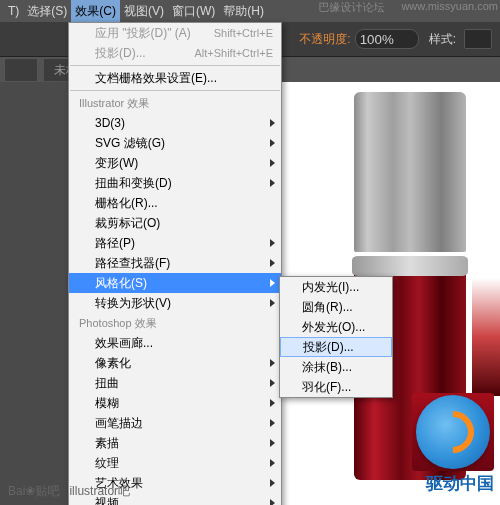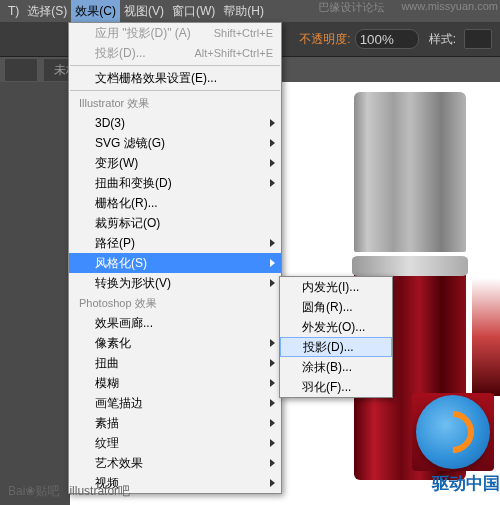--- a/index.html
+++ b/index.html
@@ -15,21 +15,21 @@
   .before{width:32px;height:22px;background:#3c3c3c;border:1px solid #555;margin-right:6px}
   .tab{background:#3c3c3c;color:#999;height:22px;display:flex;align-items:center;padding:0 10px;font-size:12px}
   .canvas{position:absolute;left:70px;top:82px;right:0;bottom:0;background:#fff}
   .leftgutter{position:absolute;left:0;top:82px;width:70px;bottom:0;background:#4a4a4a}
   .cyl-top{position:absolute;right:34px;top:10px;width:112px;height:160px;background:linear-gradient(90deg,#8c8c8c 0%,#c9c9c9 12%,#9f9f9f 35%,#bdbdbd 50%,#7e7e7e 78%,#b3b3b3 100%);border-radius:6px 6px 2px 2px}
   .cyl-bot{position:absolute;right:34px;top:178px;width:112px;height:220px;background:linear-gradient(90deg,#560009 0%,#b81828 18%,#6d0610 42%,#a01220 58%,#4e0007 78%,#8a0d18 100%);border-radius:2px 2px 6px 6px}
   .cyl-bot::before{content:"";position:absolute;top:-4px;left:-2px;right:-2px;height:20px;border-radius:6px/4px;background:linear-gradient(90deg,#999,#ddd,#aaa)}
   .square{position:absolute;right:6px;bottom:34px;width:82px;height:78px;background:linear-gradient(180deg,#a40e1b,#6a0510);border-radius:4px}
   .logo{position:absolute;right:10px;bottom:36px;width:74px;height:74px;border-radius:50%;background:radial-gradient(circle at 40% 40%,#6fbff2 0%,#2f8fd8 55%,#1565b0 100%);box-shadow:0 2px 4px rgba(0,0,0,.3);display:flex;align-items:center;justify-content:center}
   .logo::before{content:"";width:30px;height:30px;border:6px solid #ff8c1a;border-left-color:transparent;border-bottom-color:transparent;border-radius:50%;transform:rotate(45deg)}
-  .brandtxt{position:absolute;right:0;bottom:10px;font-size:17px;font-weight:bold;color:#1565b0}
+  .brandtxt{position:absolute;right:6px;bottom:10px;font-size:17px;font-weight:bold;color:#1565b0}
   .topbanner{position:absolute;right:2px;top:0;height:20px;color:#888;font-size:11px;display:flex;gap:17px}
   .dropdown{position:absolute;left:68px;top:22px;width:212px;background:#f2f2f2;border:1px solid #8a8a8a;box-shadow:2px 2px 6px rgba(0,0,0,.4)}
   .dropdown .row{height:20px;display:flex;align-items:center;padding:0 8px 0 26px;position:relative;color:#000}
   .dropdown .row.dis{color:#9a9a9a}
   .dropdown .row .sc{margin-left:auto;font-size:11px}
   .dropdown .sep{height:1px;background:#c4c4c4;margin:2px 1px}
   .dropdown .hdr{font-size:11px;color:#8a8a8a;padding:3px 8px 2px 10px}
   .dropdown .row.hi{background:#3e8cff;color:#fff}
   .dropdown .row .arr{position:absolute;right:6px;top:6px;width:0;height:0;border-left:5px solid #333;border-top:4px solid transparent;border-bottom:4px solid transparent}
   .dropdown .row.hi .arr{border-left-color:#fff}
@@ -111,20 +111,24 @@
   <div class="row">
       <span>栅格化(R)...</span>
     </div>
   <div class="row">
       <span>裁剪标记(O)</span>
     </div>
   <div class="row">
       <span>路径(P)</span>
       <span class="arr"></span>
     </div>
+  <div class="row">
+      <span>路径查找器(F)</span>
+      <span class="arr"></span>
+    </div>
   <div class="row hi">
       <span>风格化(S)</span>
       <span class="arr"></span>
     </div>
   <div class="row">
       <span>转换为形状(V)</span>
       <span class="arr"></span>
     </div>
   <div class="hdr">Photoshop 效果</div>
   <div class="row">

